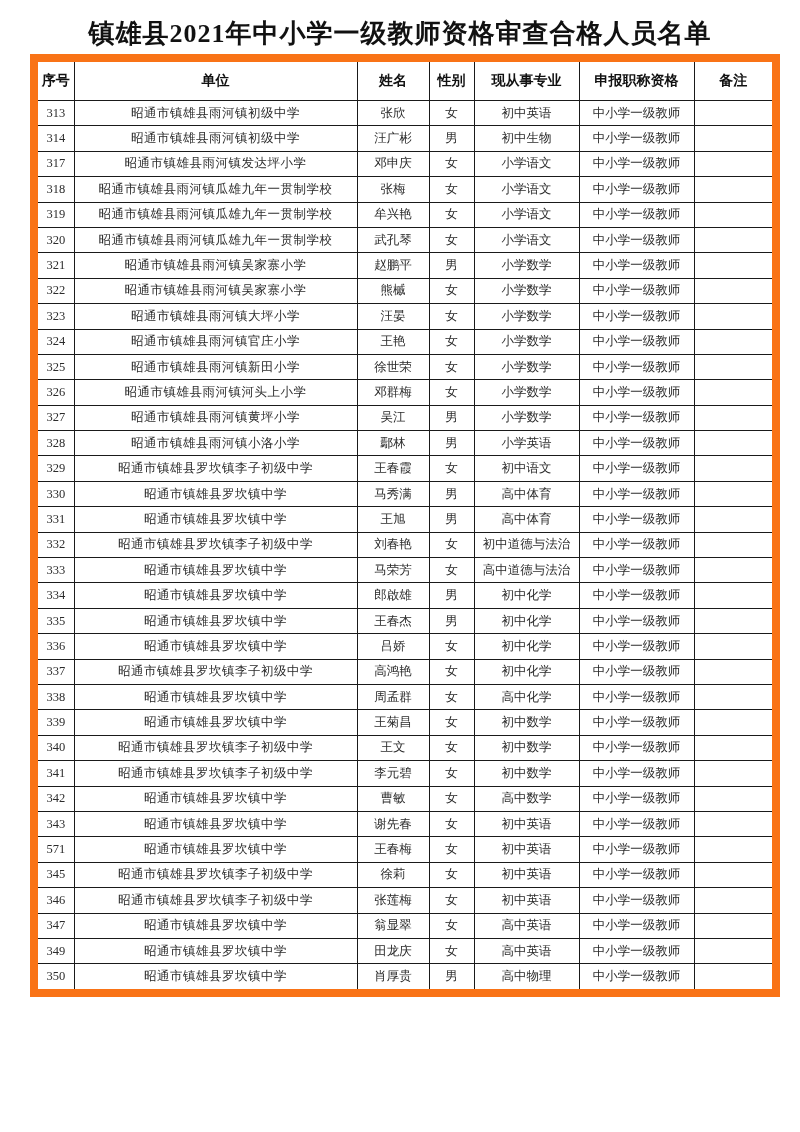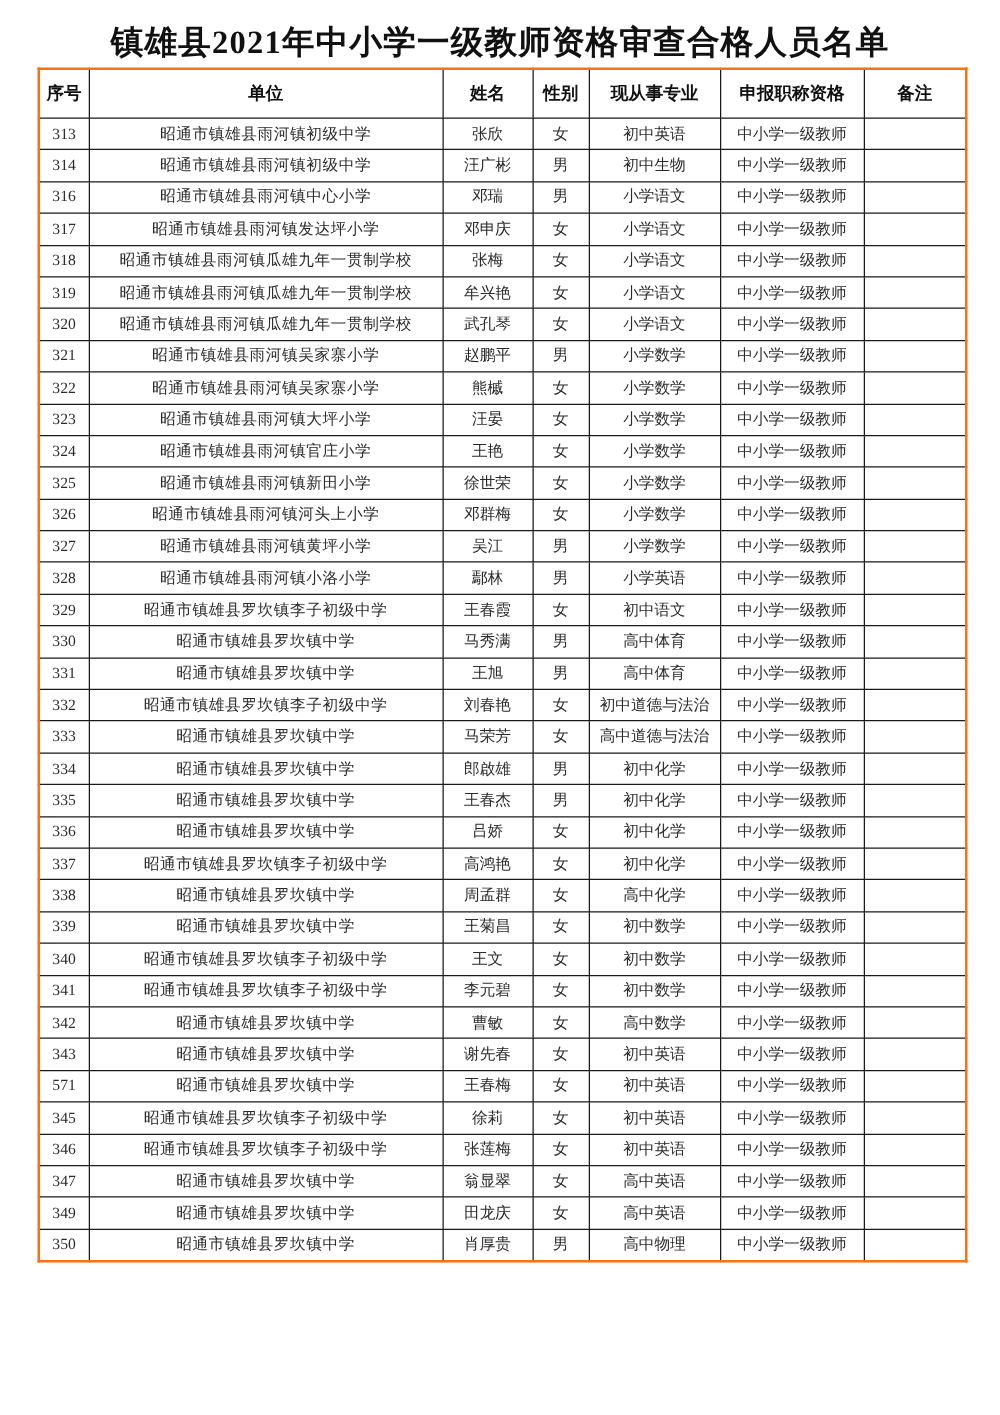--- a/index.html
+++ b/index.html
@@ -26,21 +26,21 @@
     color: #111111;
     font-family: "Liberation Serif", "DejaVu Serif", serif;
   }
   table.roster {
     position: absolute;
     left: 30px;
     top: 54px;
     width: 742px;
     border-collapse: collapse;
     table-layout: fixed;
-    border: 2px solid #f97316;
+    border: 8px solid #f97316;
   }
   table.roster th,
   table.roster td {
     border: 1px solid #1a1a1a;
     text-align: center;
     vertical-align: middle;
     padding: 0 2px;
     overflow: hidden;
     white-space: nowrap;
   }
@@ -97,29 +97,20 @@
         <tr>
           <td class="col-index">314</td>
           <td class="col-unit">昭通市镇雄县雨河镇初级中学</td>
           <td class="col-name">汪广彬</td>
           <td class="col-gender">男</td>
           <td class="col-subject">初中生物</td>
           <td class="col-title-qualification">中小学一级教师</td>
           <td class="col-remark"></td>
         </tr>
         <tr>
-          <td class="col-index">316</td>
-          <td class="col-unit">昭通市镇雄县雨河镇中心小学</td>
-          <td class="col-name">邓瑞</td>
-          <td class="col-gender">男</td>
-          <td class="col-subject">小学语文</td>
-          <td class="col-title-qualification">中小学一级教师</td>
-          <td class="col-remark"></td>
-        </tr>
-        <tr>
           <td class="col-index">317</td>
           <td class="col-unit">昭通市镇雄县雨河镇发达坪小学</td>
           <td class="col-name">邓申庆</td>
           <td class="col-gender">女</td>
           <td class="col-subject">小学语文</td>
           <td class="col-title-qualification">中小学一级教师</td>
           <td class="col-remark"></td>
         </tr>
         <tr>
           <td class="col-index">318</td>

